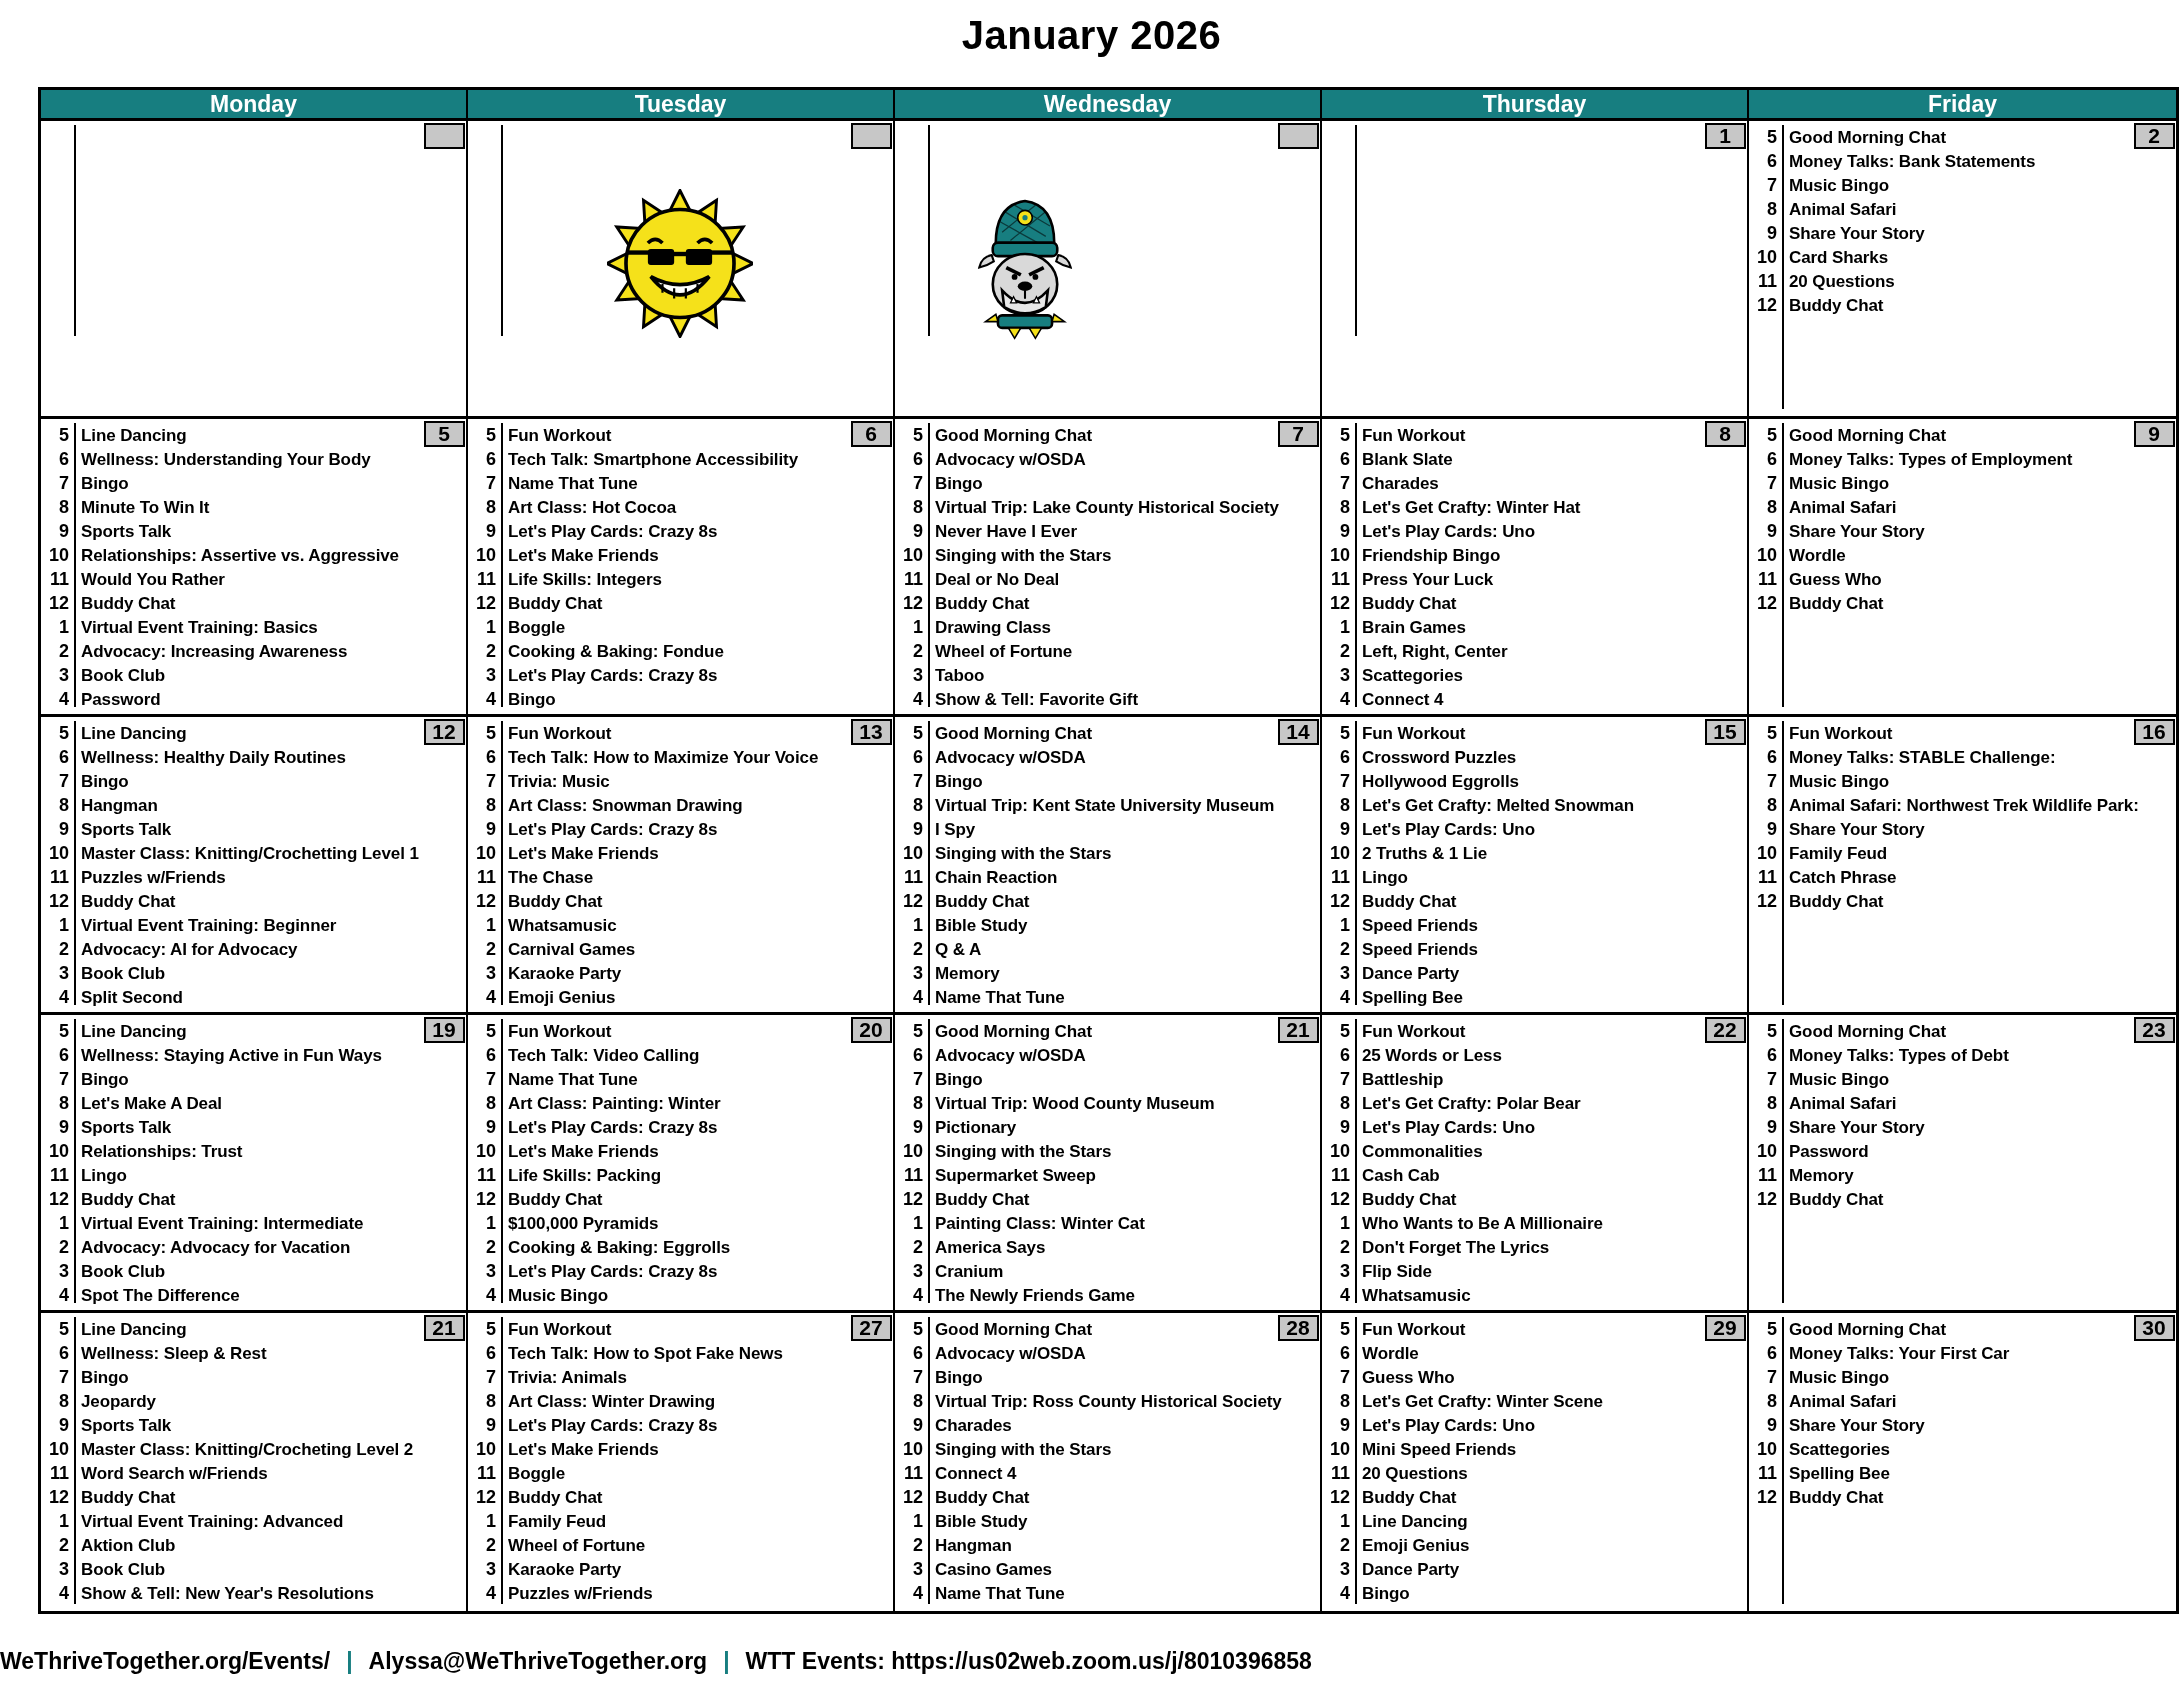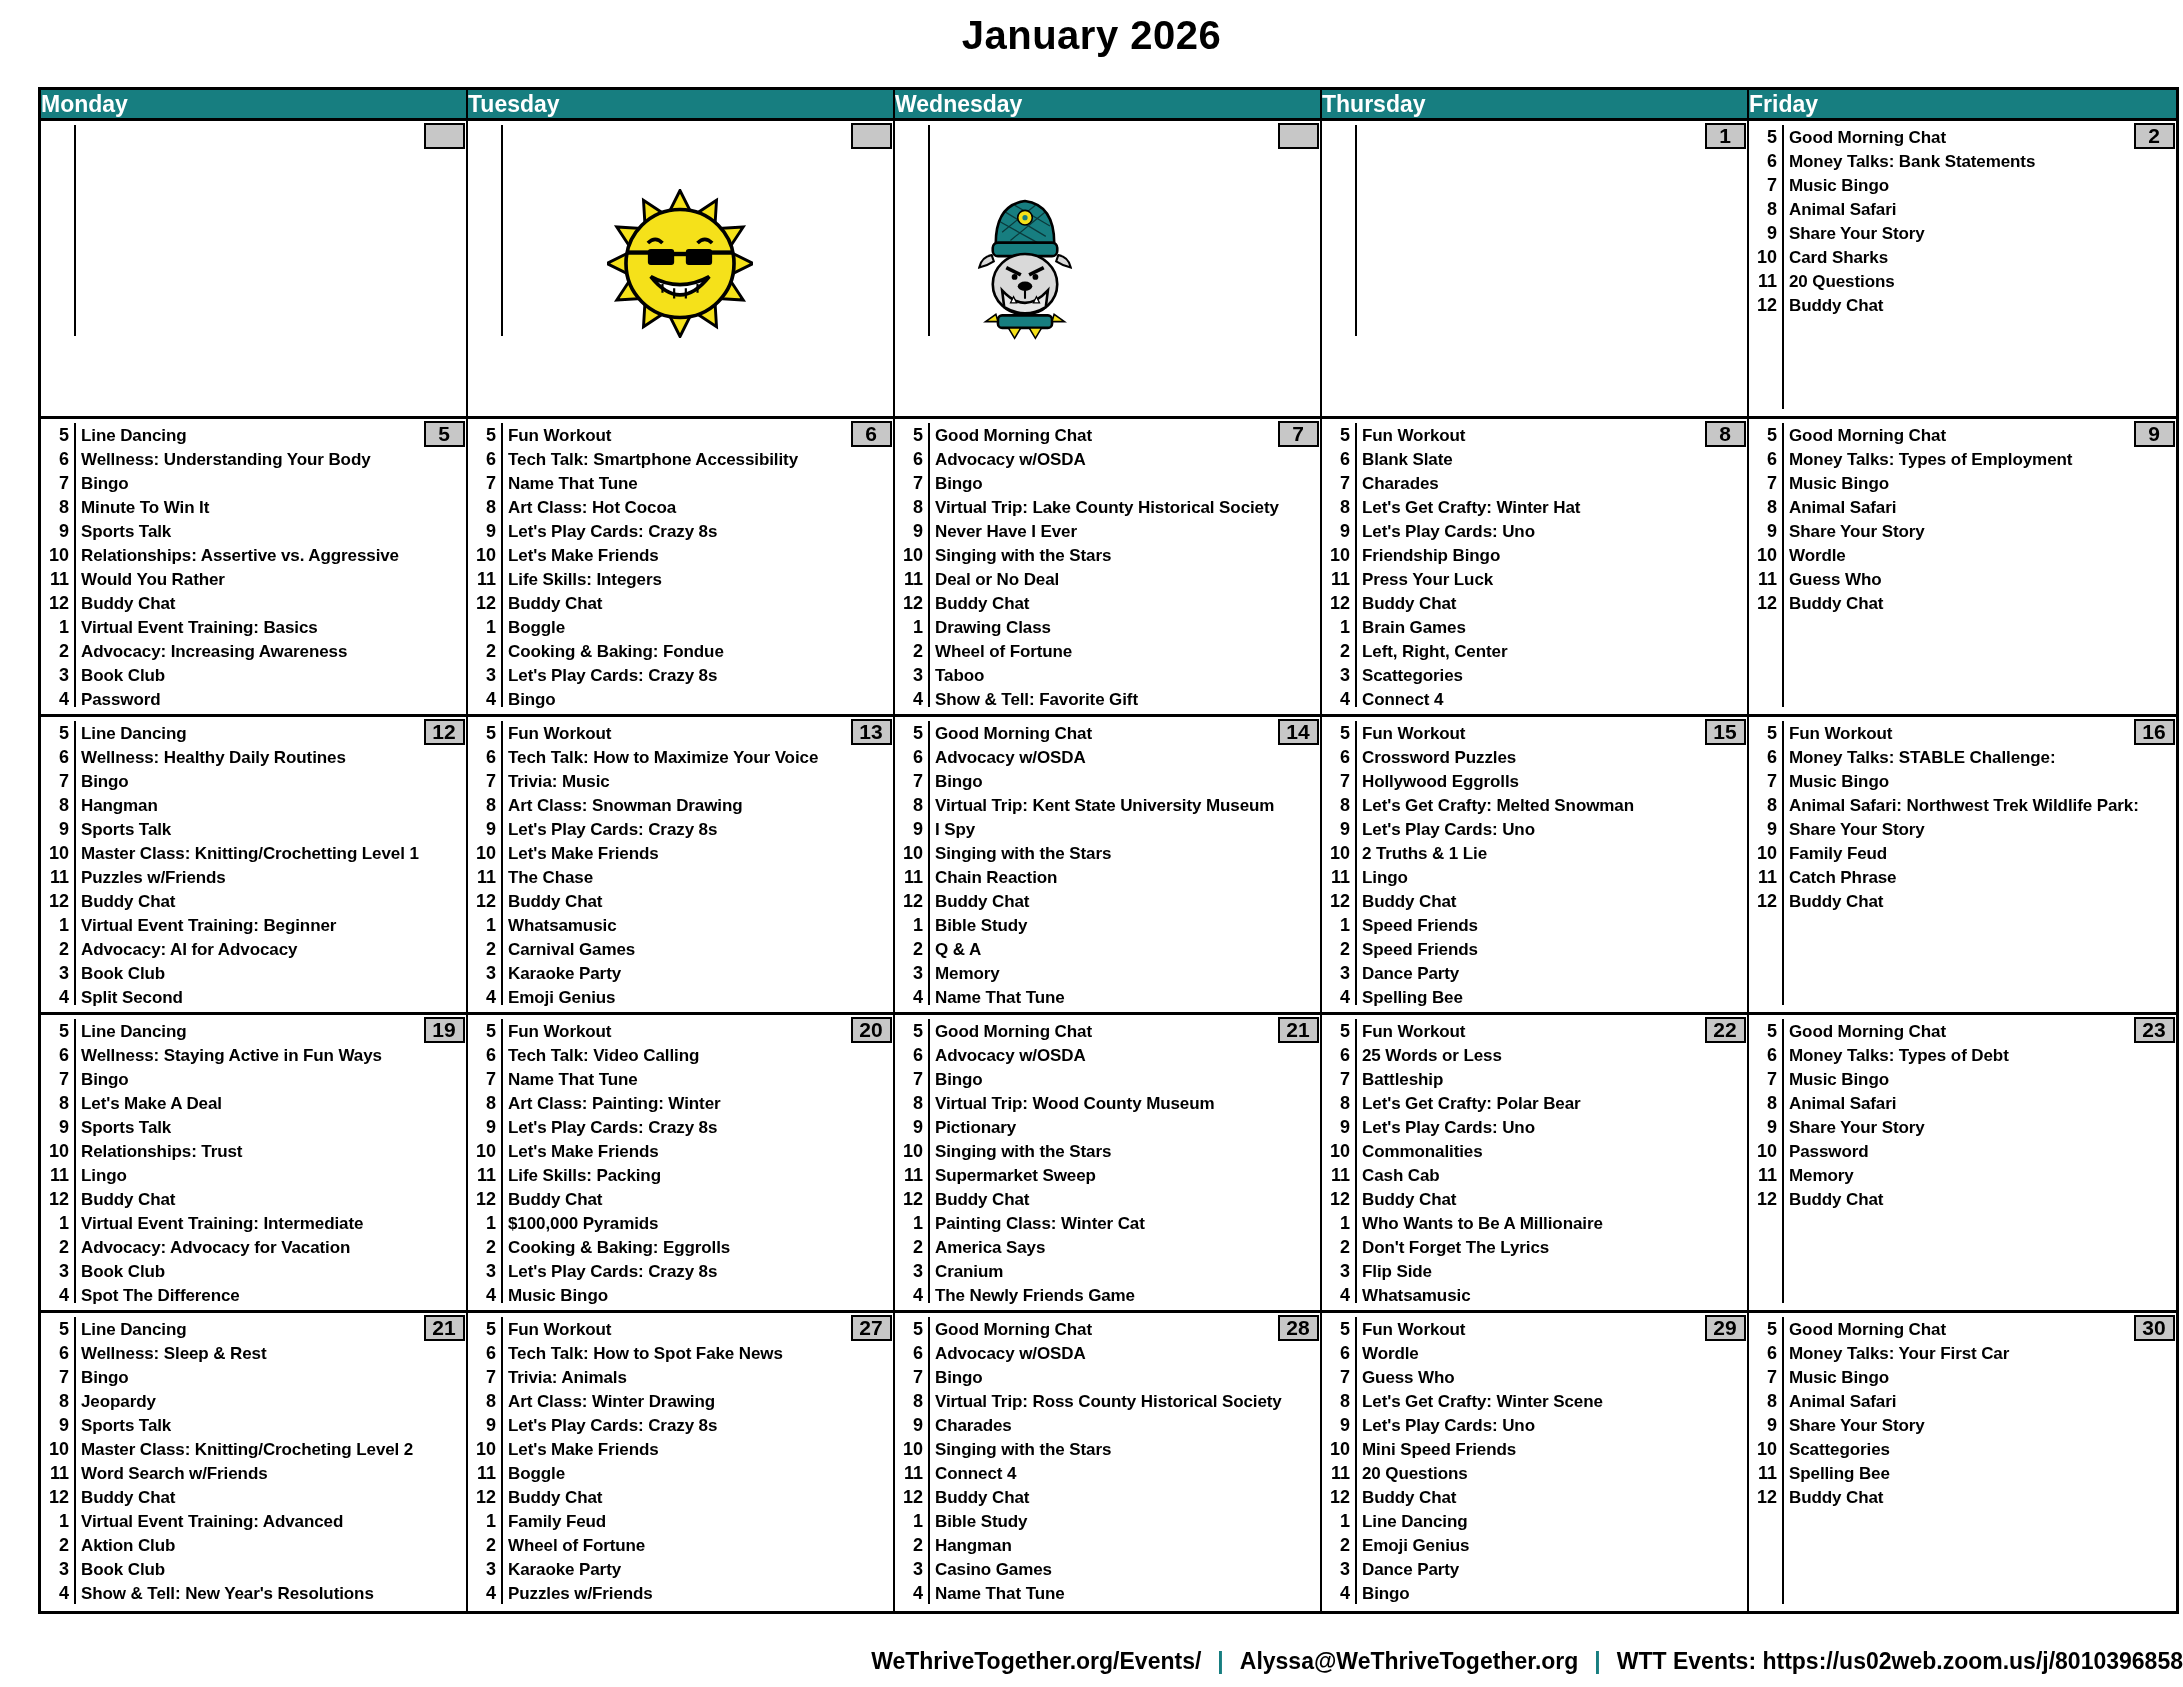--- a/index.html
+++ b/index.html
@@ -6,21 +6,21 @@
   html,body { width: 2183px; height: 1687px; background: #ffffff; font-family: "Liberation Sans", sans-serif; }
   .page { position: relative; width: 2183px; height: 1687px; background:#fff; overflow: hidden; padding-left: 36px; }
 
   .title { position: absolute; top: 13px; left: 0; width: 100%; text-align: center;
            font-size: 40px; font-weight: bold; letter-spacing: 0.5px; color: #000; }
 
   .grid { position: absolute; left: 38px; top: 87px; width: 2141px; border: 3.5px solid #000; background: #fff; }
 
   .hrow { display: grid; grid-template-columns: repeat(5, 1fr); }
   .hcell { height: 31px; background: #177e80; border-right: 2.5px solid #000; border-bottom: 3.5px solid #000;
-           color: #fff; font-size: 23px; font-weight: bold; line-height: 29px; }
+           color: #fff; font-size: 23px; font-weight: bold; text-align: center; line-height: 29px; }
   .hcell:last-child { border-right: none; }
 
   .wrow { display: grid; grid-template-columns: repeat(5, 1fr); }
   .cell { position: relative; height: 298px; border-right: 2.5px solid #000; border-bottom: 3.5px solid #000; background:#fff; overflow: hidden; }
   .cell:last-child { border-right: none; }
   .wrow:last-child .cell { border-bottom: none; }
 
   .divider { position: absolute; left: 33px; top: 4px; bottom: 7px; width: 2px; background: #000; }
   .cell.empty .divider { bottom: 27%; }
 
@@ -32,21 +32,21 @@
   .row  { display: flex; align-items: baseline; height: 24px; }
   .t    { width: 28px; text-align: right; font-size: 18px; font-weight: bold; flex: none; }
   .e    { padding-left: 12px; font-size: 17px; font-weight: bold; letter-spacing: -0.1px; white-space: nowrap; }
 
   .logo-sun { position: absolute; left: 566px; top: 99px; width: 146px; height: 149px; }
   .logo-text { position: absolute; left: 680px; top: 160px; width: 248px; text-align: center; }
   .logo-text .l1 { font-size: 22px; font-weight: bold; color: #000; white-space: nowrap; }
   .logo-text .l2 { font-size: 26px; font-weight: bold; color: #177e80; letter-spacing: 1px; margin-top: 4px; }
   .logo-dog { position: absolute; left: 932px; top: 99px; width: 104px; height: 154px; }
 
-  .footer { position: absolute; top: 1648px; left: 0; width: 100%; text-align: right;
+  .footer { position: absolute; top: 1648px; left: 0; width: 100%; text-align: left;
             font-size: 23px; font-weight: bold; color: #000; }
   .footer .sep { color: #177e80; margin: 0 16px; }
 </style>
 </head>
 <body>
 
 <div class="page">
 
   <h1 class="title">January 2026</h1>
 

